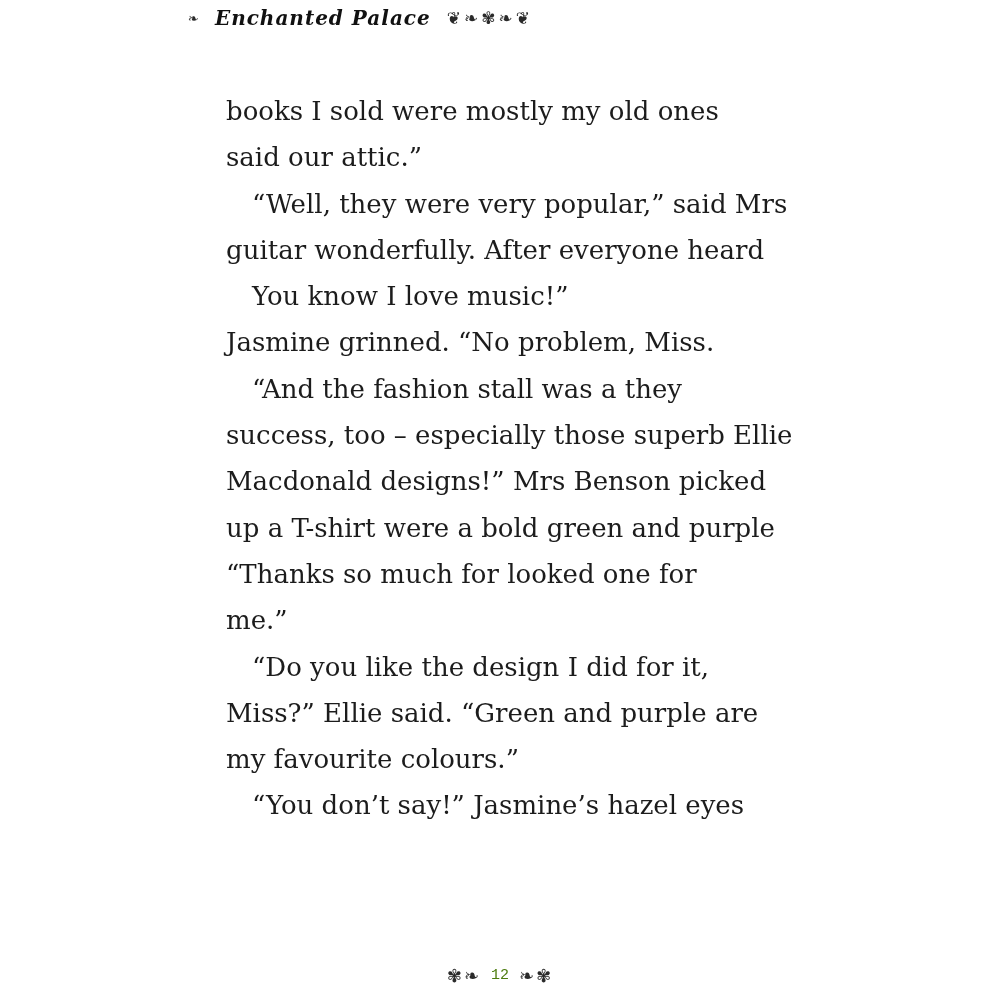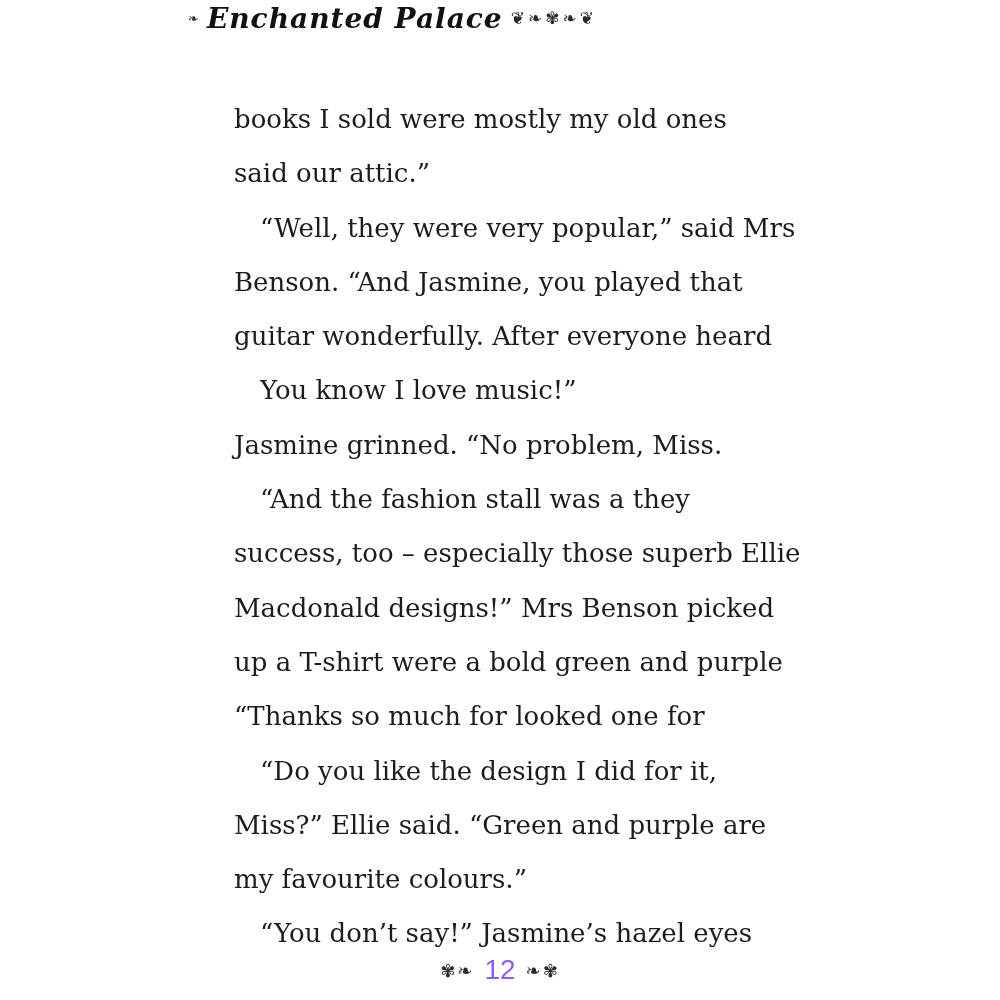--- a/index.html
+++ b/index.html
@@ -23,23 +23,23 @@
     left: 188px;
     display: flex;
     align-items: center;
     gap: 8px;
     height: 32px;
   }
   .header .title {
     font-family: "DejaVu Serif", serif;
     font-style: italic;
     font-weight: bold;
-    font-size: 28px;
+    font-size: 20px;
     letter-spacing: 1px;
-    margin: 0;
+    margin: 8px;
     color: #111111;
     white-space: nowrap;
   }
   .ornament {
     font-family: "DejaVu Sans", sans-serif;
     color: #2a2a2a;
     white-space: nowrap;
   }
   .header .orn-left { font-size: 13px; }
   .header .orn-right { font-size: 17px; letter-spacing: 3px; }
@@ -47,21 +47,21 @@
   .body-text {
     position: absolute;
     top: 86px;
     left: 222px;
     width: 545px;
     font-size: 26px;
     line-height: 42.3px;
     color: #1c1c1c;
   }
   .body-text p {
-    margin: 12px;
+    margin: 4px;
     white-space: nowrap;
   }
   .para.indent p:first-child {
     text-indent: 26px;
   }
   
   .footer {
     position: absolute;
     left: 0;
     right: 0;
@@ -71,23 +71,23 @@
   .footer-inner {
     display: inline-flex;
     align-items: center;
     gap: 10px;
   }
   .footer .ornament {
     font-size: 18px;
     letter-spacing: 2px;
   }
   .footer .page-number {
-    font-size: 28px;
-    color: #8b5cf6;
-    font-family: Liberation Sans, sans-serif;
+    font-size: 15px;
+    color: #4d7c0f;
+    font-family: Liberation Mono, monospace;
   }
 </style>
 </head>
 <body>
 
 <div class="page">
 
   <div class="header">
     <span class="ornament orn-left">❧</span>
     <h1 class="title">Enchanted Palace</h1>
@@ -96,35 +96,35 @@
 
   <div class="body-text">
 
     <div class="para">
       <p>books I sold were mostly my old ones</p>
       <p>said our attic.”</p>
     </div>
 
     <div class="para indent">
       <p>“Well, they were very popular,” said Mrs</p>
-      <p>Benson. “And Jasmine, you played that</p>
       <p>guitar wonderfully. After everyone heard</p>
     </div>
 
     <div class="para indent">
       <p>You know I love music!”</p>
       <p>Jasmine grinned. “No problem, Miss.</p>
     </div>
 
     <div class="para indent">
       <p>“And the fashion stall was a they</p>
       <p>success, too – especially those superb Ellie</p>
       <p>Macdonald designs!” Mrs Benson picked</p>
       <p>up a T-shirt were a bold green and purple</p>
       <p>“Thanks so much for looked one for</p>
+      <p>me.”</p>
     </div>
 
     <div class="para indent">
       <p>“Do you like the design I did for it,</p>
       <p>Miss?” Ellie said. “Green and purple are</p>
       <p>my favourite colours.”</p>
     </div>
 
     <div class="para indent">
       <p>“You don’t say!” Jasmine’s hazel eyes</p>

